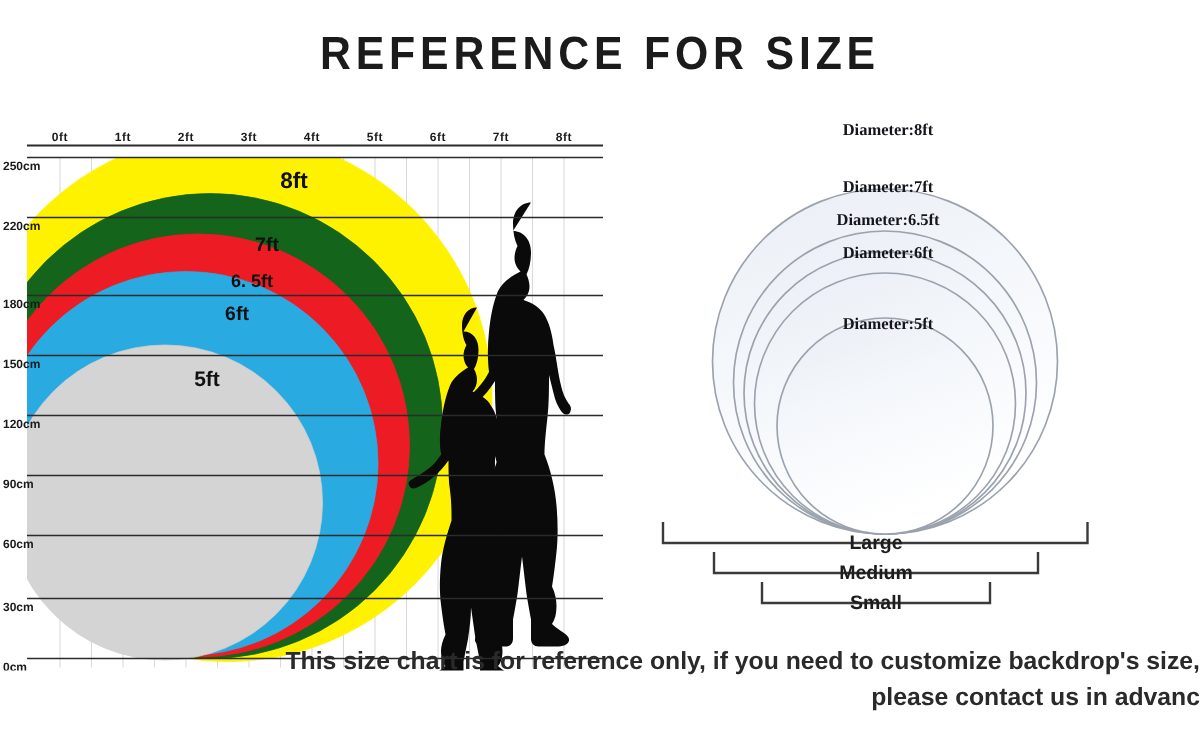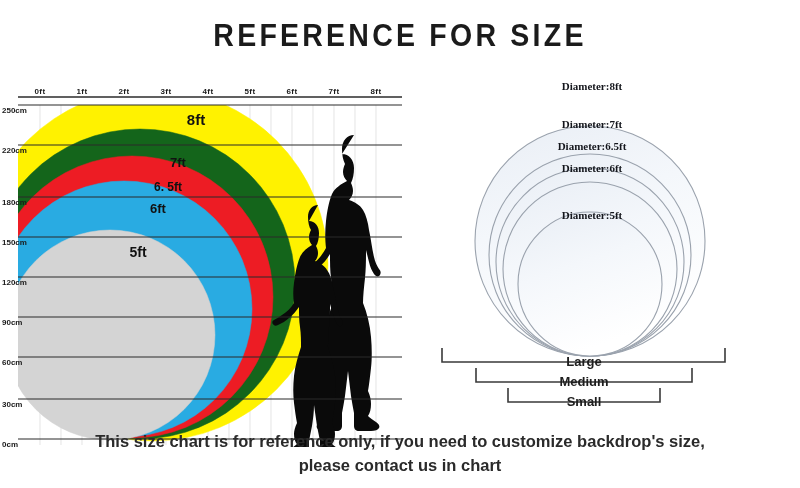--- a/index.html
+++ b/index.html
@@ -83,21 +83,21 @@
     font-size: 13px;
     font-weight: bold;
     fill: #1d1d1d;
   }
 
   
   #caption {
     position: absolute;
     left: 0; top: 430px;
     width: 800px;
-    text-align: center;
+    text-align: right;
     font-family: "Liberation Sans", sans-serif;
     font-size: 16.5px;
     font-weight: bold;
     color: #2a2a2a;
     line-height: 1.45;
   }
   #caption div { white-space: nowrap; }
 </style>
 </head>
 <body>
@@ -329,16 +329,16 @@
       <g>
         <text class="bracket-label" x="164" y="310" text-anchor="middle">Large</text>
         <text class="bracket-label" x="164" y="330" text-anchor="middle">Medium</text>
         <text class="bracket-label" x="164" y="350" text-anchor="middle">Small</text>
       </g>
     </svg>
   </div>
 
   <div id="caption">
     <div>This size chart is for reference only, if you need to customize backdrop's size,</div>
-    <div>please contact us in chart</div>
+    <div>please contact us in advanc</div>
   </div>
 
 </div>
 
 </body></html>

